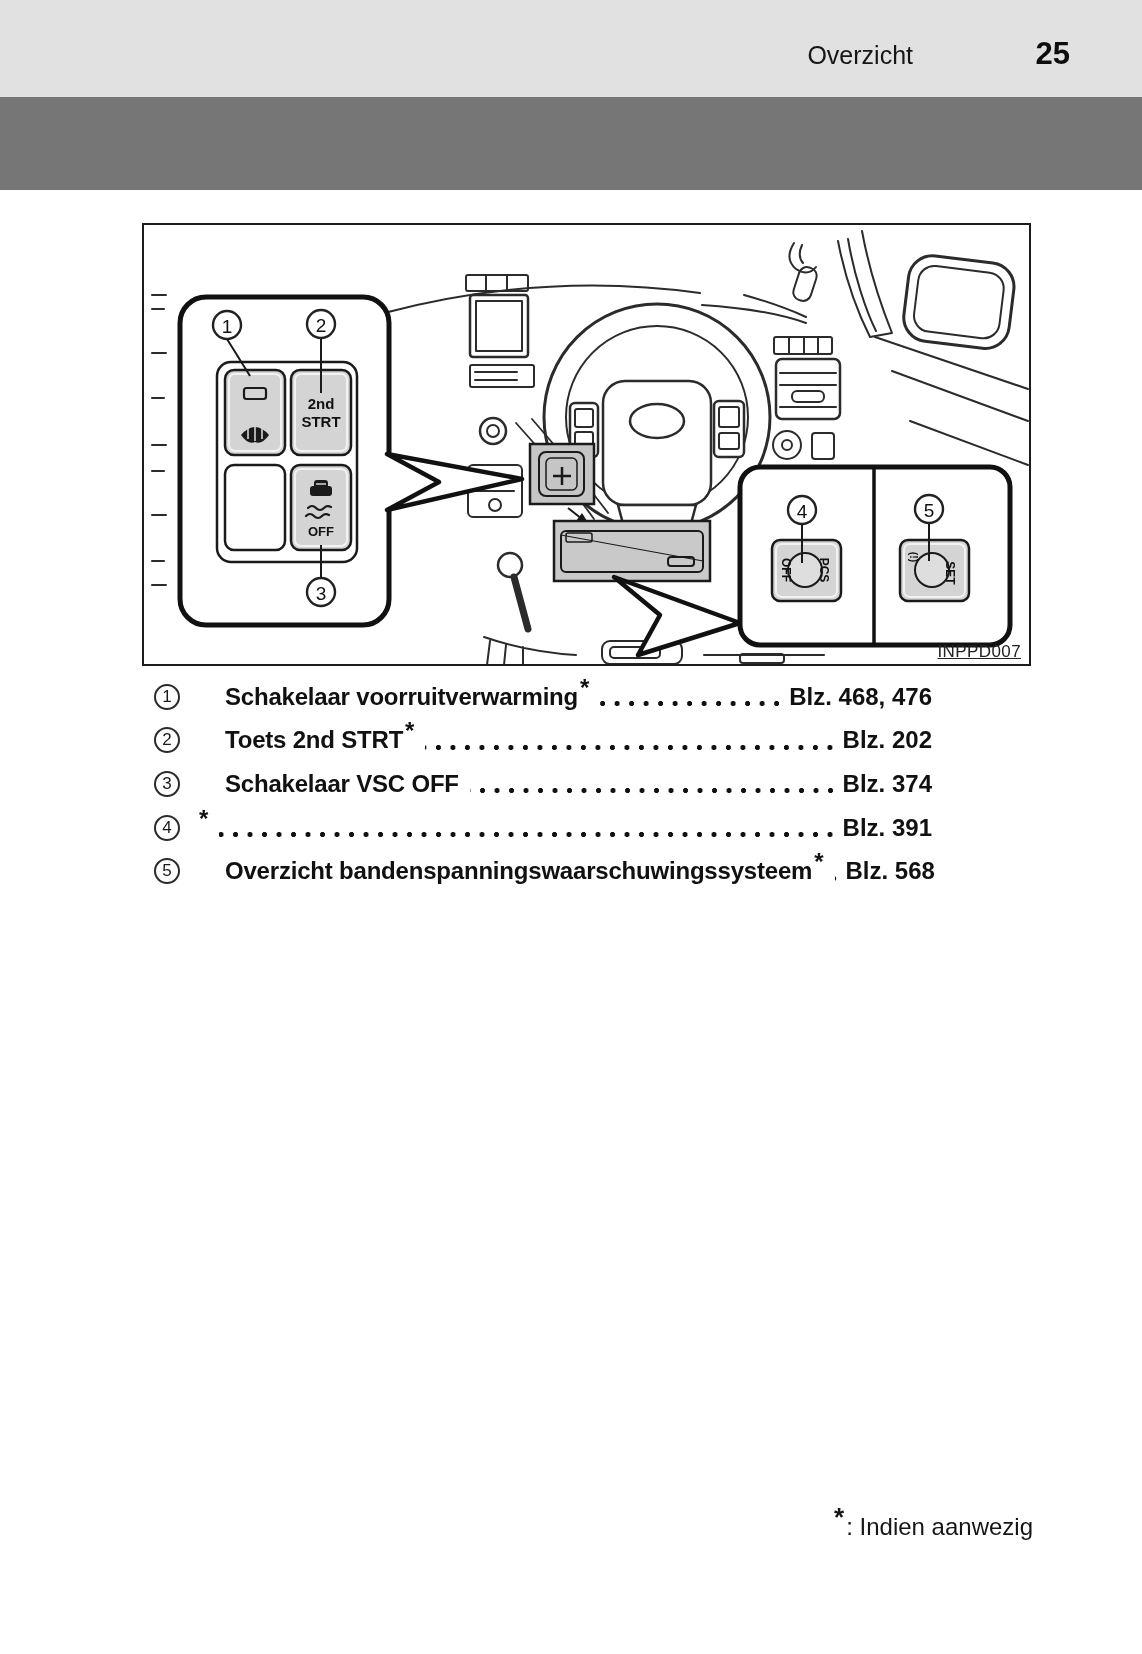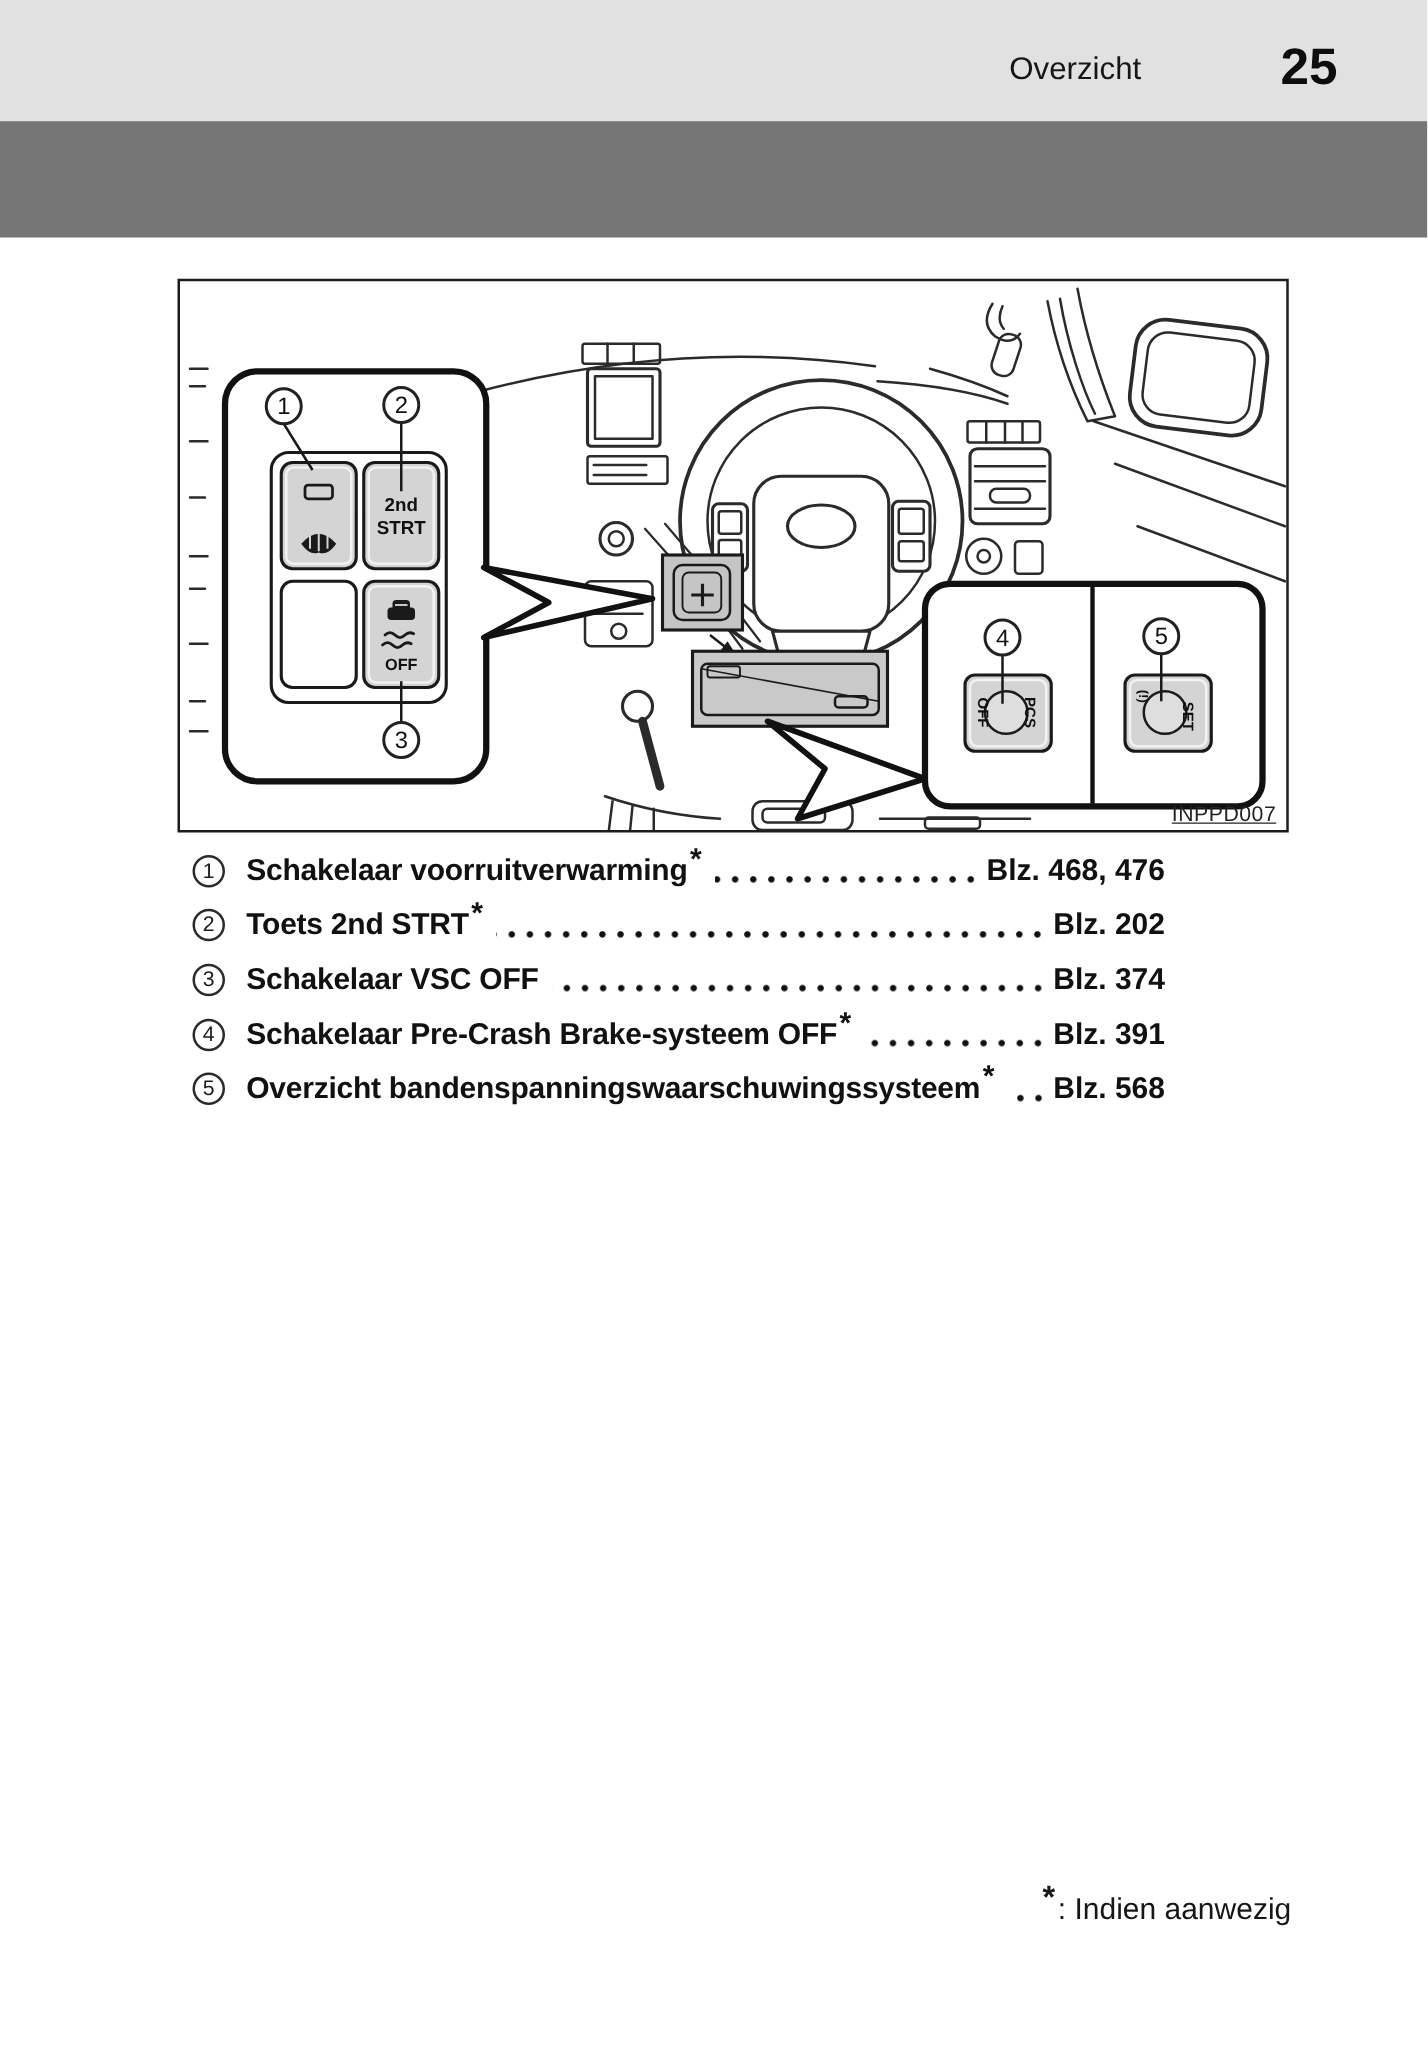--- a/index.html
+++ b/index.html
@@ -3,34 +3,34 @@
 <meta charset="utf-8">
 <style>
   html,body { margin:0; padding:0; background:#ffffff; }
   .page {
     position:relative; width:1142px; height:1654px; background:#fff;
     font-family:"Liberation Sans", sans-serif; color:#111; overflow:hidden;
   }
   
   .header { position:absolute; left:0; top:0; width:1142px; height:109px; background:var(--header-bg,#e1e1e1); }
   .header .title { position:absolute; right:229px; top:57px; transform:translateY(-55%); font-size:25px; color:#161616; }
-  .header .pnum  { position:absolute; right:72px;  top:56px; transform:translateY(-55%); font-size:41px; font-weight:bold; color:#0d0d0d; }
+  .header .pnum  { position:absolute; right:72px;  top:56px; transform:translateY(-55%); font-size:31px; font-weight:bold; color:#0d0d0d; }
   .band { position:absolute; left:0; top:97px; width:1142px; height:93px; background:var(--banner-bg,#767676); }
   
   .fig { position:absolute; left:142px; top:223px; width:889px; height:443px; margin:0;
          border:2px solid #1c1c1c; box-sizing:border-box; background:#fff; }
   .fig svg { position:absolute; left:0; top:0; width:885px; height:439px; }
   .figcode { position:absolute; right:8px; bottom:2px; font-size:17px; color:#222; letter-spacing:.4px;text-decoration:underline; }
   
   .legend { position:absolute; left:154px; top:675px; width:778px; list-style:none; margin:0; padding:0; }
   .legend li { display:flex; align-items:center; height:43.6px; }
   .circ { width:26px; height:26px; box-sizing:border-box; border:2.2px solid #2a2a2a; border-radius:50%;
           display:flex; align-items:center; justify-content:center; font-size:17px; color:#1a1a1a;
           margin-right:17px; flex:none; }
-  .lbl  { font-weight:bold; font-size:24px; white-space:nowrap; letter-spacing:-0.2px; }
+  .lbl  { font-weight:bold; font-size:24px; white-space:nowrap; letter-spacing:-0.2px;margin-left:28px; }
   .ast  { font-weight:bold; font-size:24px; position:relative; top:-9px; margin-left:2px; }
   .leader { flex:1 1 auto; min-width:6px; height:7px; margin:14px 5px 0 11px;
             background-image:radial-gradient(circle, #111 2.2px, transparent 2.9px);
             background-size:14.5px 7px; background-repeat:repeat-x; background-position:100% 50%; }
   .pref { font-weight:bold; font-size:24px; white-space:nowrap; }
   
   .footnote { position:absolute; top:1502px; right:109px; font-size:24px; color:#161616;text-align:center; }
   .footnote .mark { font-weight:bold; font-size:26px; vertical-align:9px; margin-right:2px; }
   
   text { font-family:"Liberation Sans", sans-serif; fill:#111; }
@@ -251,21 +251,20 @@
         <span class="pref">Blz. 202</span>
       </li>
       <li>
         <span class="circ">3</span>
         <span class="lbl">Schakelaar VSC OFF</span>
         <span class="leader"></span>
         <span class="pref">Blz. 374</span>
       </li>
       <li>
         <span class="circ">4</span>
-        <span class="lbl">Schakelaar Pre-Crash Brake-systeem OFF</span>
         <span class="ast">*</span>
         <span class="leader"></span>
         <span class="pref">Blz. 391</span>
       </li>
       <li>
         <span class="circ">5</span>
         <span class="lbl">Overzicht bandenspanningswaarschuwingssysteem</span>
         <span class="ast">*</span>
         <span class="leader"></span>
         <span class="pref">Blz. 568</span>

